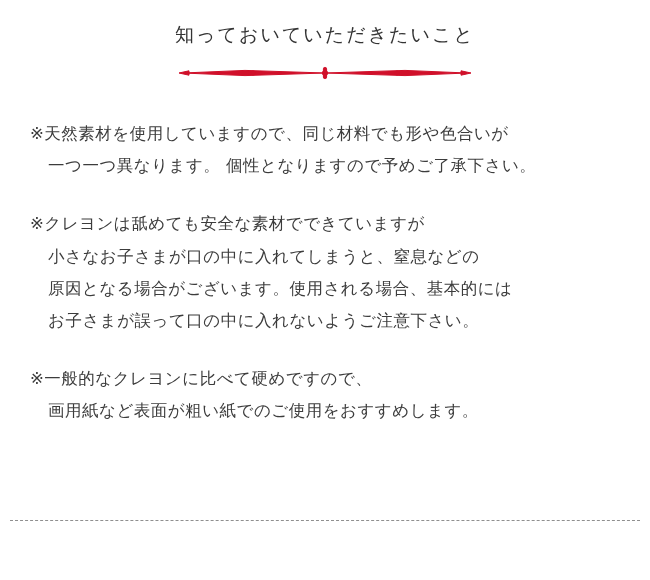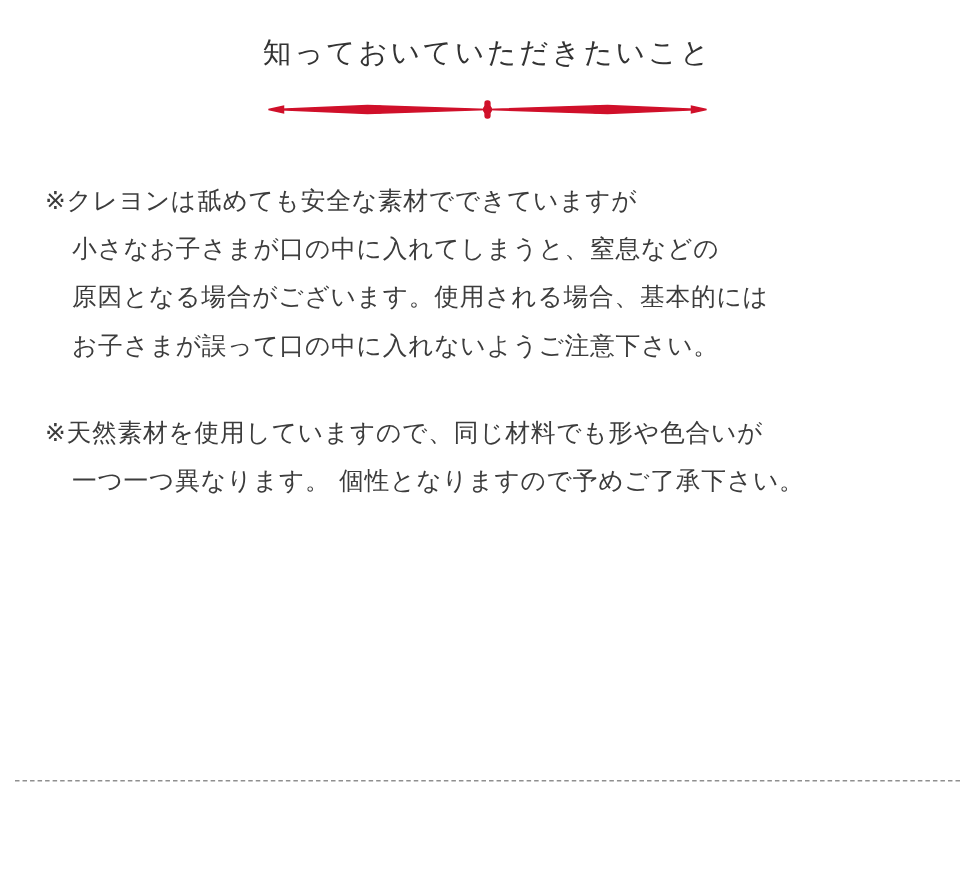--- a/index.html
+++ b/index.html
@@ -78,29 +78,33 @@
       <circle cx="222" cy="9" r="2.1"></circle>
       <path d="M4 9 L14 6.8 L14 11.2 Z"></path>
       <path d="M296 9 L286 6.8 L286 11.2 Z"></path>
       <rect x="148.4" y="3.4" width="3.2" height="11.2" rx="1.4"></rect>
     </g>
   </svg>
 
   <div class="body-block">
 
     <div class="para">
+      <div class="line">※天然素材を使用していますので、同じ材料でも形や色合いが</div>
+      <div class="line indent">一つ一つ異なります。 個性となりますので予めご了承下さい。</div>
+    </div>
+
+    <div class="para">
       <div class="line">※クレヨンは舐めても安全な素材でできていますが</div>
       <div class="line indent">小さなお子さまが口の中に入れてしまうと、窒息などの</div>
       <div class="line indent">原因となる場合がございます。使用される場合、基本的には</div>
       <div class="line indent">お子さまが誤って口の中に入れないようご注意下さい。</div>
     </div>
 
     <div class="para">
-      <div class="line">※天然素材を使用していますので、同じ材料でも形や色合いが</div>
-      <div class="line indent">一つ一つ異なります。 個性となりますので予めご了承下さい。</div>
+      <div class="line">※一般的なクレヨンに比べて硬めですので、</div>
+      <div class="line indent">画用紙など表面が粗い紙でのご使用をおすすめします。</div>
     </div>
-
 
   </div>
 
   <div class="dashed-rule"></div>
 
 </div>
 
 </body></html>

